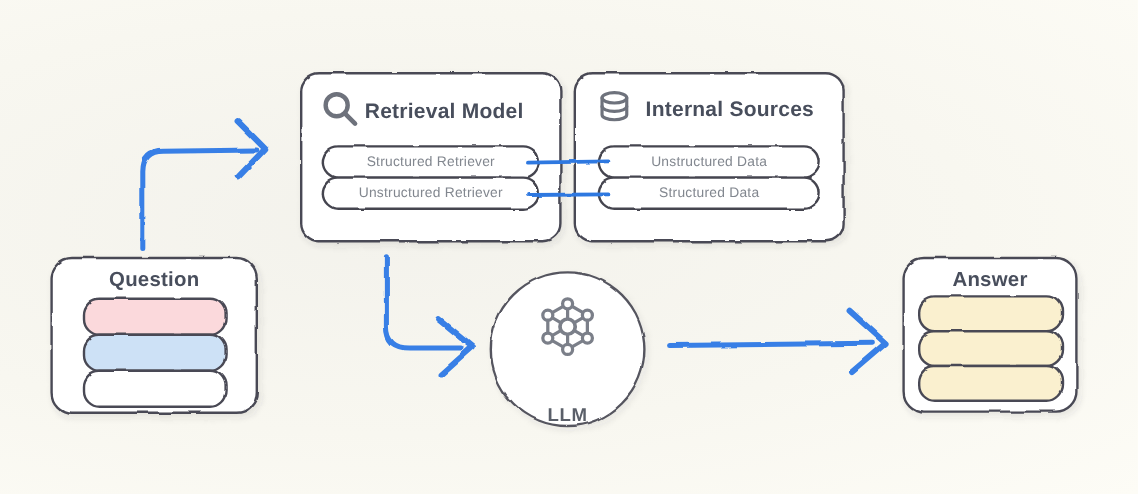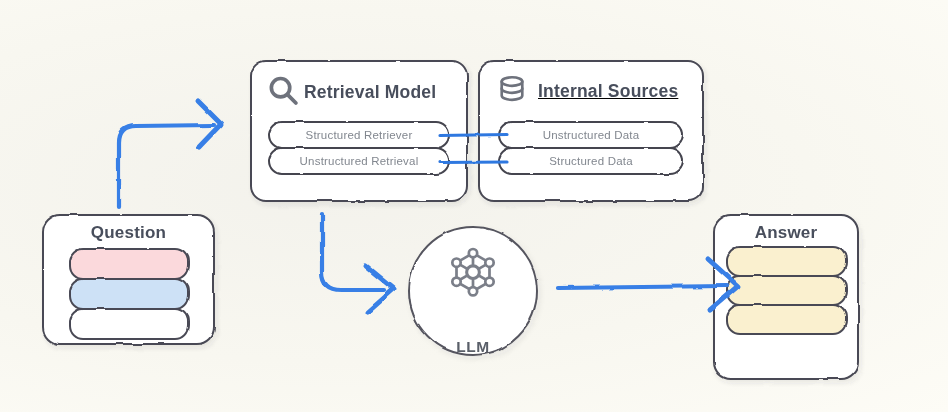--- a/index.html
+++ b/index.html
@@ -136,30 +136,30 @@
         </svg>
         <span class="hdr-title">Retrieval Model</span>
       </div>
       <div class="pills">
         <div class="pill w-pill-r">
           <span class="pill-skin"></span>
           <span class="pill-label">Structured Retriever</span>
         </div>
         <div class="pill w-pill-r">
           <span class="pill-skin"></span>
-          <span class="pill-label">Unstructured Retrieval</span>
+          <span class="pill-label">Unstructured Retriever</span>
         </div>
       </div>
     </div>
   </div>
 
   <div class="box rounded-md" style="left:478px;top:60px;width:226px;height:142px;">
     <div class="skin"></div>
     <div class="content">
-      <div class="hdr" style="gap:12px;padding-left:20px;text-decoration:underline;">
+      <div class="hdr" style="gap:12px;padding-left:20px;">
         <svg class="icon" width="28" height="32" viewBox="0 0 34 38">
           <ellipse cx="17" cy="7.5" rx="12.5" ry="5.2" fill="none" stroke="#6e727c" stroke-width="3.2"></ellipse>
           <path d="M4.5 7.5 L4.5 16 C4.5 18.9 10 21.2 17 21.2 C24 21.2 29.5 18.9 29.5 16 L29.5 7.5" fill="none" stroke="#6e727c" stroke-width="3.2" stroke-linecap="round"></path>
           <path d="M4.5 16 L4.5 24.5 C4.5 27.4 10 29.7 17 29.7 C24 29.7 29.5 27.4 29.5 24.5 L29.5 16" fill="none" stroke="#6e727c" stroke-width="3.2" stroke-linecap="round"></path>
         </svg>
         <span class="hdr-title">Internal Sources</span>
       </div>
       <div class="pills">
         <div class="pill w-pill-s">
           <span class="pill-skin"></span>
@@ -188,21 +188,21 @@
           <circle cx="32" cy="51" r="4.6"></circle>
           <circle cx="13.8" cy="40.5" r="4.6"></circle>
           <circle cx="13.8" cy="19.5" r="4.6"></circle>
           <circle cx="32" cy="30" r="7" stroke-width="3.4"></circle>
         </g>
       </svg>
       <div class="llm-label">LLM</div>
     </div>
   </div>
 
-  <div class="box rounded-lg" style="left:713px;top:214px;width:146px;height:166px;">
+  <div class="box rounded-lg" style="left:752px;top:214px;width:146px;height:130px;">
     <div class="skin"></div>
     <div class="content">
       <div class="box-title">Answer</div>
       <div class="bars" style="top:32px;">
         <div class="bar" style="width: 117px; height: 27px; background-color: rgb(250, 240, 207);"></div>
         <div class="bar" style="width: 117px; height: 27px; background-color: rgb(250, 240, 207);"></div>
         <div class="bar" style="width: 117px; height: 27px; background-color: rgb(250, 240, 207);"></div>
       </div>
     </div>
   </div>

